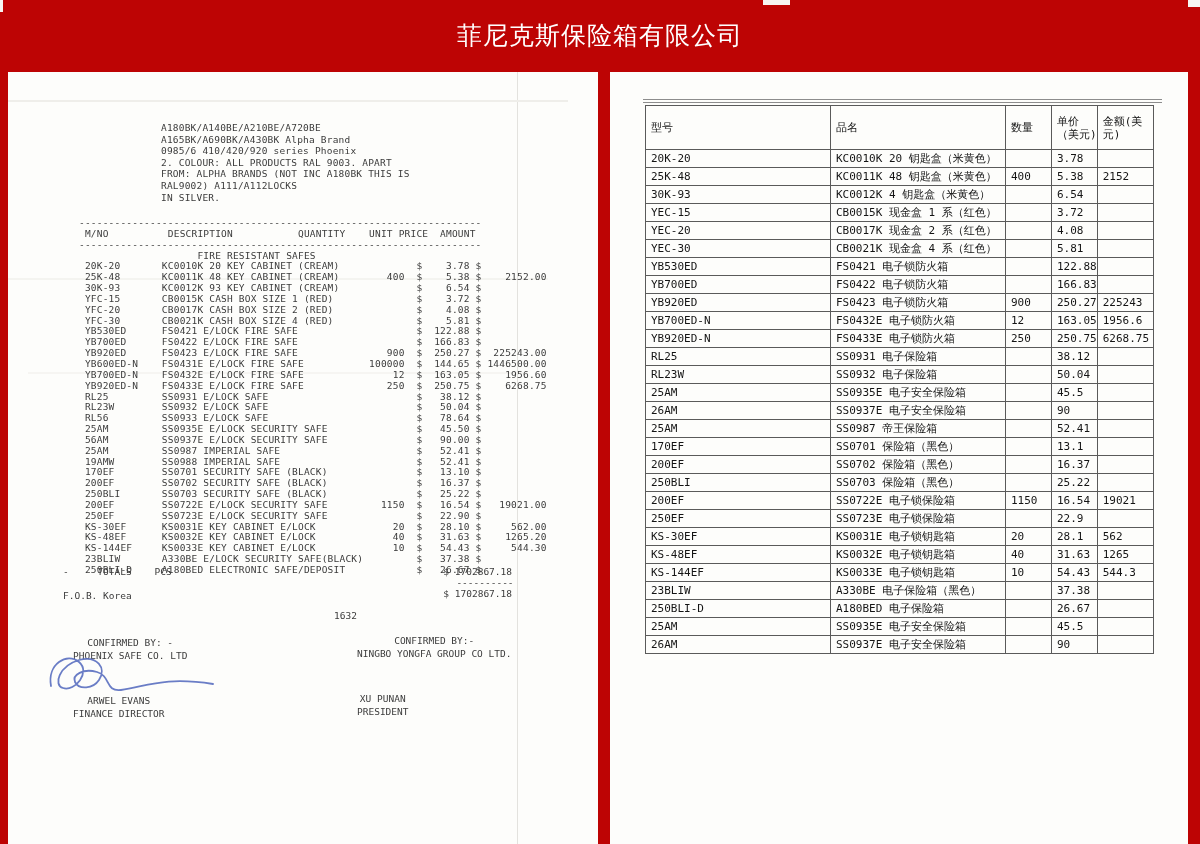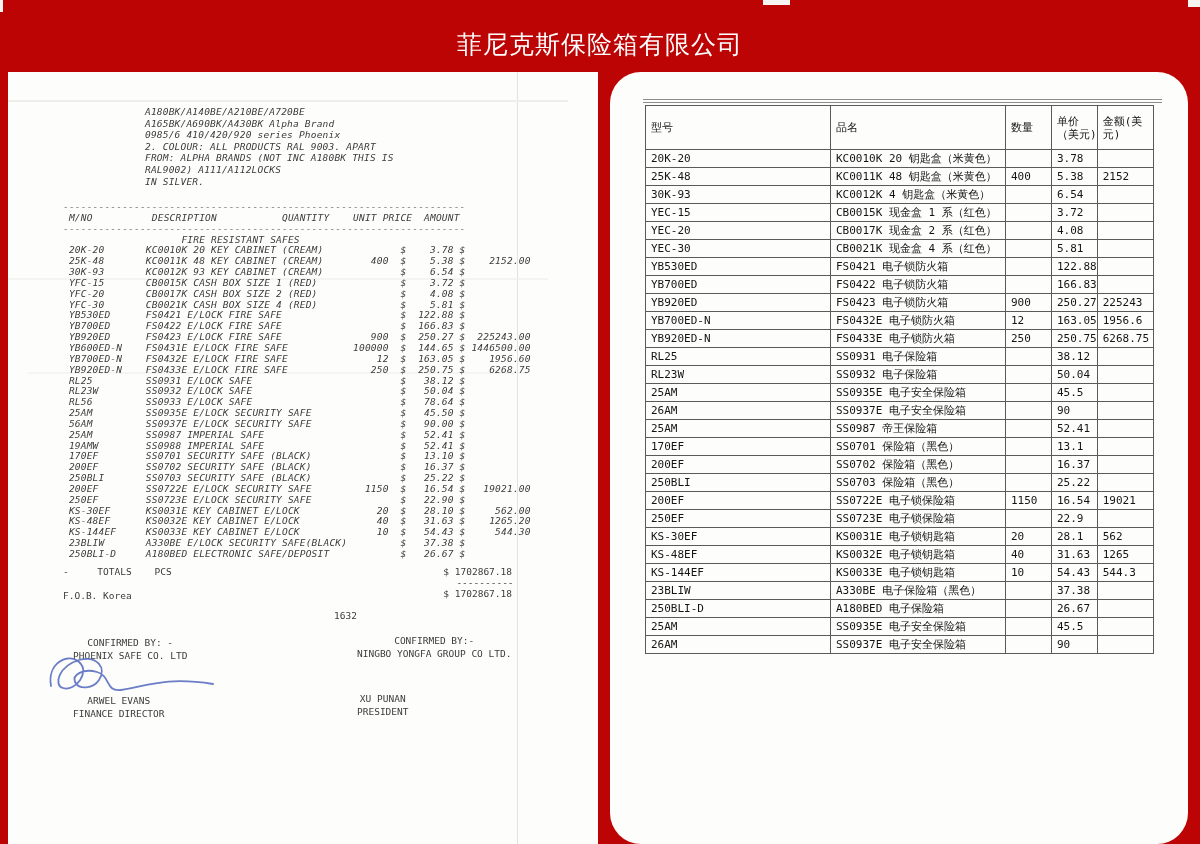--- a/index.html
+++ b/index.html
@@ -1,34 +1,34 @@
 <!DOCTYPE html>
 <html><head>
 <meta charset="utf-8">
 <style>
   html,body{margin:0;padding:0;}
   body{
     width:1200px;height:844px;position:relative;overflow:hidden;
     background:#bd0404;font-family:"Liberation Sans",sans-serif;
   }
   
-  .banner{position:absolute;left:0;top:12px;width:1200px;height:72px;}
+  .banner{position:absolute;left:0;top:3px;width:1200px;height:72px;}
   .banner-title{
     position:absolute;left:0;top:16px;width:100%;text-align:center;
     color:#ffffff;font-size:25px;letter-spacing:1px;font-weight:400;
   }
   .notch{position:absolute;background:#f7f5f2;}
   
   .doc{position:absolute;background:#fdfdfb;}
   .doc-left{left:8px;top:72px;width:590px;height:772px;}
-  .doc-right{left:610px;top:72px;width:578px;height:772px;border-radius:31px;}
+  .doc-right{left:610px;top:72px;width:578px;height:772px;}
   .scan-vline{position:absolute;left:509px;top:0;width:1px;height:772px;background:#e3e2de;}
   .streak{position:absolute;height:2px;background:#efeeea;}
   
-  pre{margin:0;font-family:"DejaVu Sans Mono",monospace;color:#3b3b3b;font-style:italic;}
+  pre{margin:16px;font-family:"DejaVu Sans Mono",monospace;color:#3b3b3b;}
   .intro{position:absolute;left:137px;top:34px;font-size:9.5px;line-height:11.6px;letter-spacing:.2px;}
   .invoice-body{position:absolute;left:55px;top:130px;font-size:9.5px;line-height:10.85px;letter-spacing:.2px;}
   .mono-line{position:absolute;font-family:"DejaVu Sans Mono",monospace;font-size:9.5px;color:#3b3b3b;white-space:pre;text-align:center;}
   .totals-qty{position:absolute;left:289px;top:494px;width:60px;text-align:right;margin-top:44px;}
   .totals-amt{position:absolute;left:384px;top:494px;width:120px;text-align:right;}
   .dash-under{position:absolute;left:447px;top:505px;width:60px;}
   .fob-amt{position:absolute;left:384px;top:516px;width:120px;text-align:right;}
   .two-line{line-height:13px;margin-top:8px;}
   .sig{position:absolute;left:37px;top:576px;}
   

